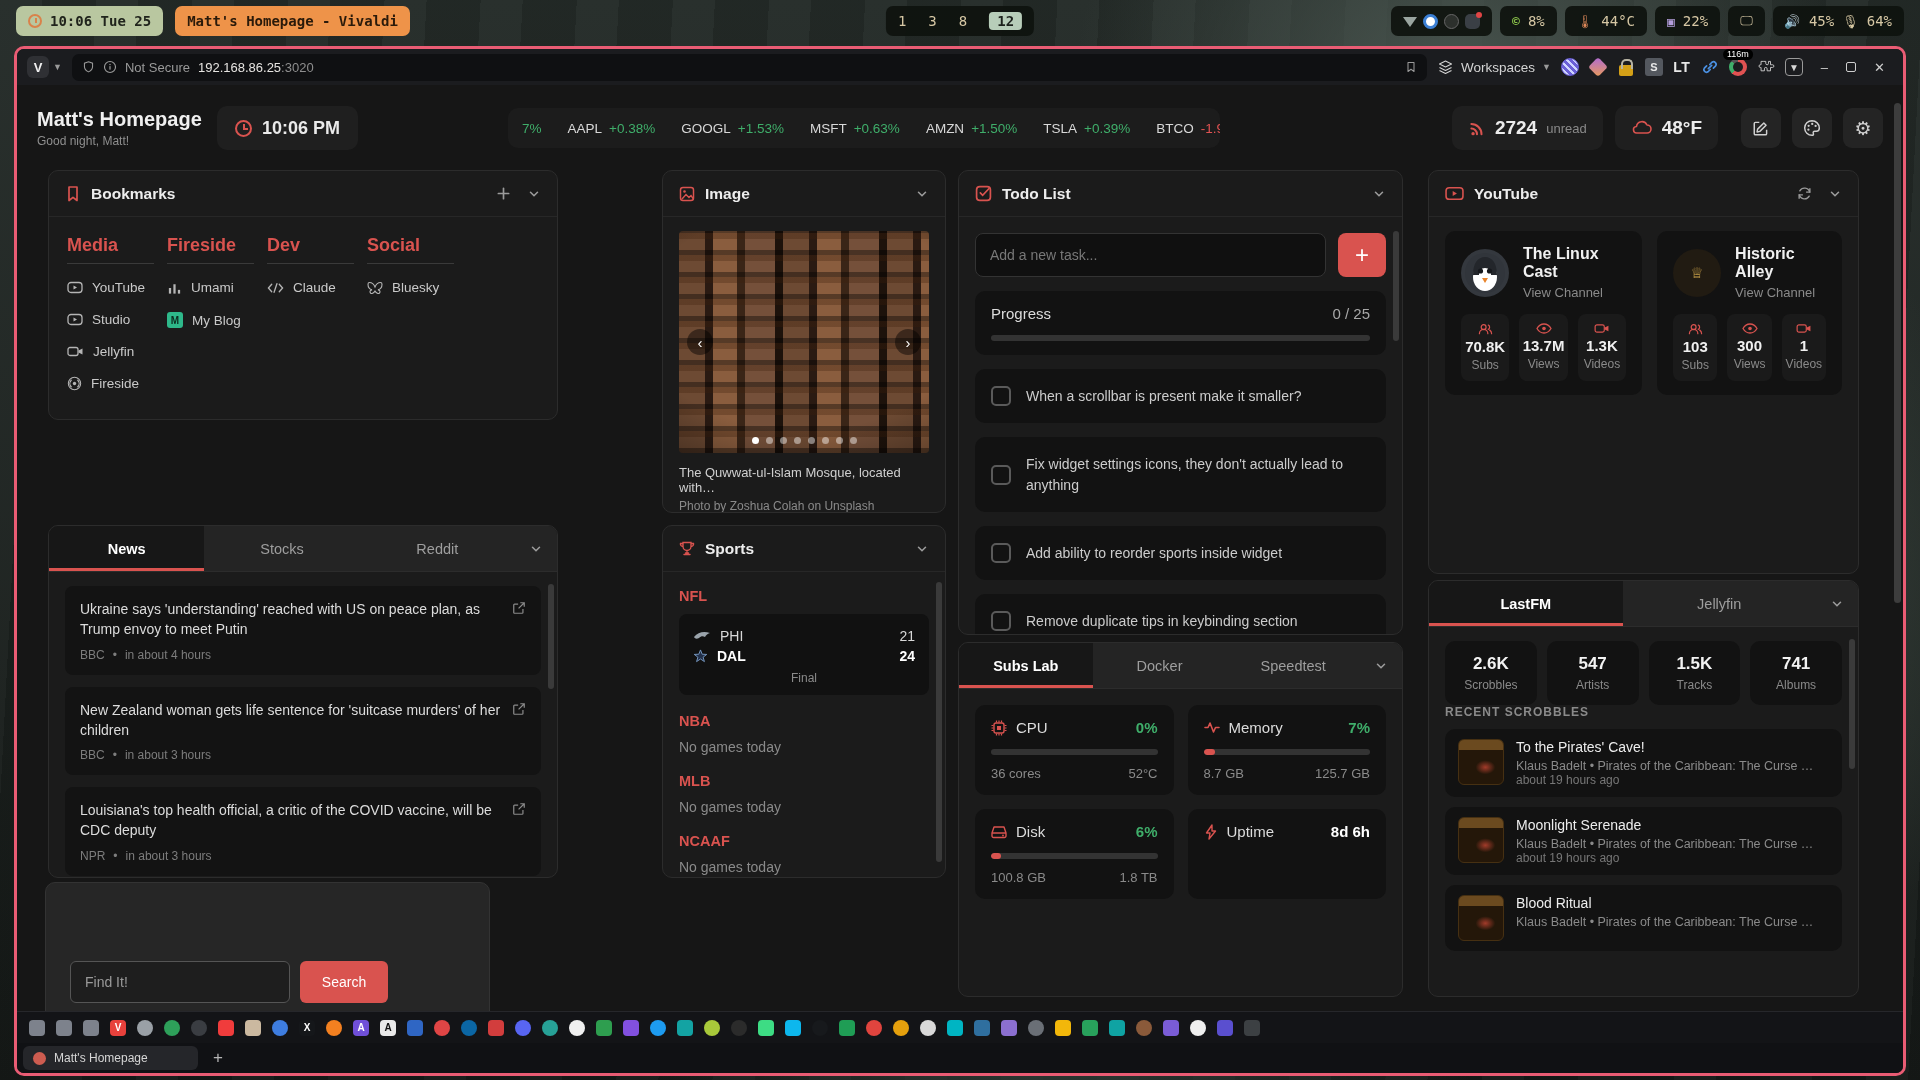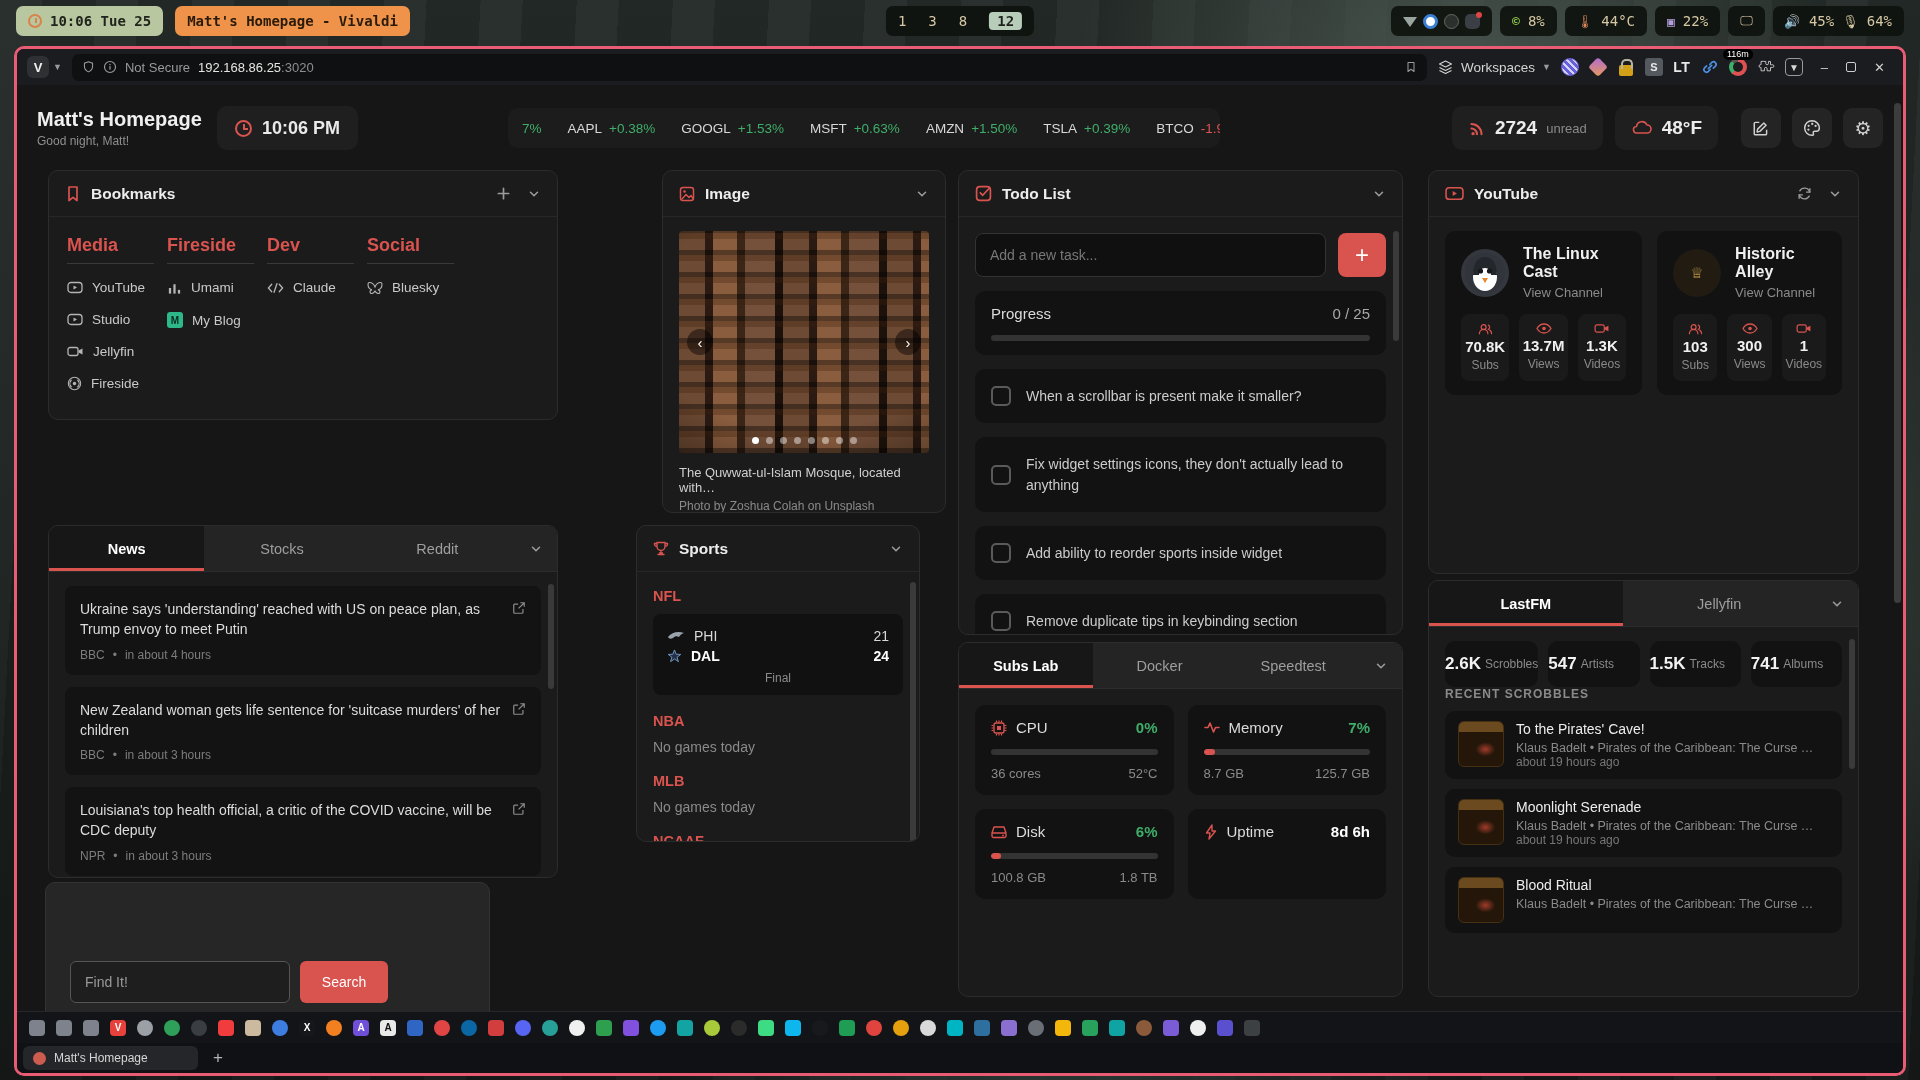--- a/index.html
+++ b/index.html
@@ -170,21 +170,21 @@
 .yt-name{font-size:16px;font-weight:bold;color:#f0f0f0}
 .yt-link{font-size:13px;color:#8a8a8a;margin-top:4px;cursor:pointer}
 .yt-stats{display:grid;grid-template-columns:1fr 1fr 1fr;gap:10px}
 .yt-stat{background:#1a1a1a;border-radius:8px;padding:9px 0;display:flex;flex-direction:column;align-items:center;gap:3px}
 .yt-stat .sic{color:#d9534f}
 .yt-stat .sval{font-size:15px;font-weight:bold;color:#f0f0f0}
 .yt-stat .slab{font-size:12px;color:#8a8a8a}
 
 .fm-body{padding:14px 16px}
 .fm-stats{display:grid;grid-template-columns:1fr 1fr 1fr 1fr;gap:10px}
-.fm-stat{background:#121212;border-radius:10px;padding:13px 0;display:flex;align-items:center;gap:4px}
+.fm-stat{background:#121212;border-radius:10px;padding:13px 0;display:flex;flex-direction:column;align-items:center;gap:4px}
 .fm-val{font-size:17px;font-weight:bold;color:#f2f2f2}
 .fm-lab{font-size:12px;color:#8a8a8a}
 .fm-recent{margin:0 0 10px;font-size:12px;font-weight:bold;letter-spacing:1px;color:#8a8a8a}
 .scrobble{background:#121212;border-radius:10px;padding:10px 13px;display:flex;gap:12px;margin-bottom:10px}
 .art{width:46px;height:46px;border-radius:6px;flex:0 0 auto;background:
  radial-gradient(14px 10px at 60% 62%, #a23b2a 0%, rgba(0,0,0,0) 70%),
  linear-gradient(180deg,#6b4a1f 0 22%,#241709 22% 100%);border:1px solid #463012}
 .sc-title{font-size:14px;color:#ededed}
 .sc-meta{font-size:12.5px;color:#8a8a8a;margin-top:4px;max-width:300px;white-space:nowrap;overflow:hidden;text-overflow:ellipsis}
 .sc-time{font-size:12px;color:#777;}
@@ -710,21 +710,21 @@
             <svg class="ni-link" width="14" height="14" viewBox="0 0 16 16">
                 <path d="M12.5 9v4a1 1 0 01-1 1H3a1 1 0 01-1-1V4.5a1 1 0 011-1h4" fill="none" stroke="currentColor" stroke-width="1.4"></path>
                 <path d="M9.5 2h4.5v4.5 M14 2L7.5 8.5" fill="none" stroke="currentColor" stroke-width="1.4"></path>
               </svg>
           </div>
 
         </div>
         <div class="scroll-thumb" style="top:58px;height:105px"></div>
       </div>
 
-      <div class="card" style="left:619px;top:440px;width:284px;height:317px">
+      <div class="card" style="left:645px;top:440px;width:284px;height:353px">
         <div class="chead">
           <svg class="cic" width="16" height="17" viewBox="0 0 16 16">
               <path d="M4 2h8v4a4 4 0 01-8 0z M4 3H1.5a2.5 2.5 0 002.5 3 M12 3h2.5a2.5 2.5 0 01-2.5 3 M8 10v2.5 M5 14h6 M6.5 12.5h3" fill="none" stroke="currentColor" stroke-width="1.4" stroke-linecap="round"></path>
             </svg>
           <span class="ctitle">Sports</span>
           <span class="cacts">
             <svg width="14" height="14" viewBox="0 0 16 16">
                 <path d="M4 6l4 4 4-4" fill="none" stroke="currentColor" stroke-width="1.8" stroke-linecap="round"></path>
               </svg>
           </span>

